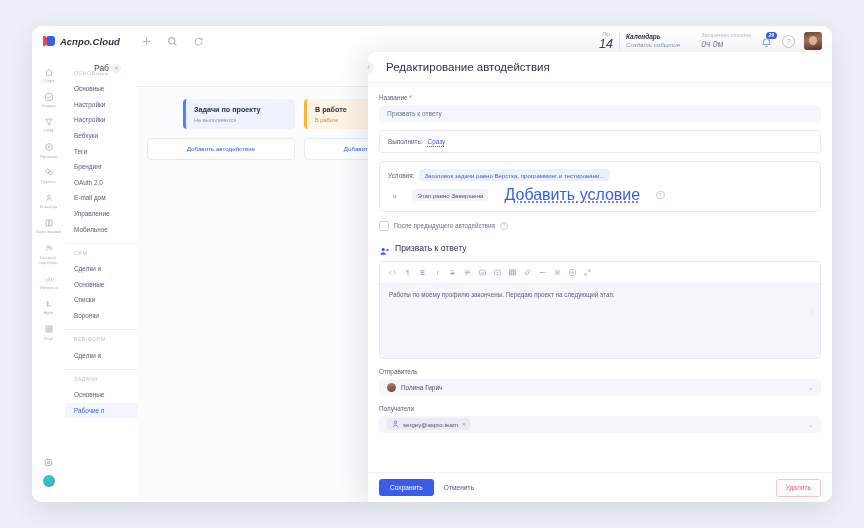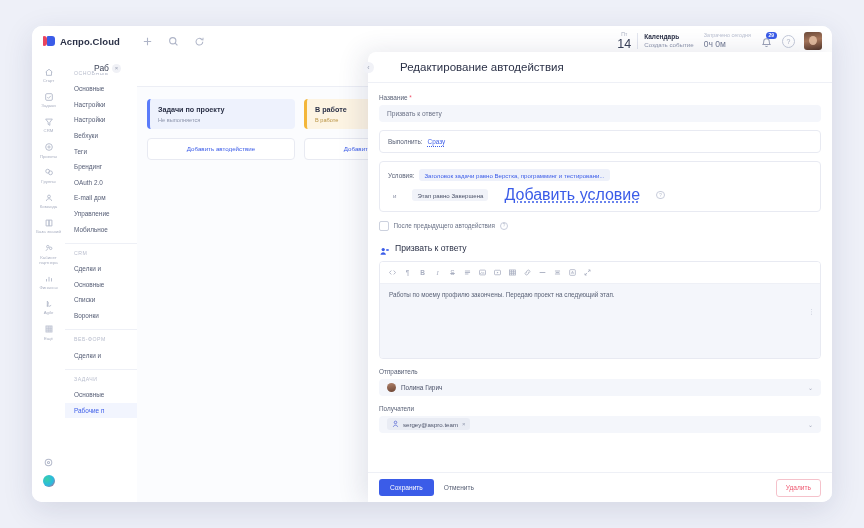--- a/index.html
+++ b/index.html
@@ -10,40 +10,40 @@
     -webkit-font-smoothing:antialiased;
   }
   .app{
     position:absolute;left:32px;top:26px;width:800px;height:476px;
     background:#ffffff;border-radius:10px;overflow:hidden;
     box-shadow:0 8px 30px rgba(40,50,90,.13);
   }
 
   
   .topbar{position:absolute;left:0;top:0;width:800px;height:30px;background:#fff;
-          border-bottom:1px solid #eceef5;display:flex;align-items:center;}
+          border-bottom:1px solid #eceef5;display:flex;align-items:center;font-style:italic;}
   .logo-wrap{display:flex;align-items:center;gap:5px;padding-left:11px;}
   .logo-mark{width:12px;height:10px;position:relative;}
   .logo-mark i{position:absolute;top:0;height:10px;border-radius:1px 3px 3px 1px;}
   .logo-mark i.a{left:0;width:4px;background:#e8445f;}
   .logo-mark i.b{left:4px;width:8px;background:#3b5ce8;}
   .logo-text{font-size:9.5px;color:#2b3147;font-weight:700;letter-spacing:.1px;}
   .top-icons{display:flex;align-items:center;gap:14px;margin-left:21px;}
   .ti{width:12px;height:12px;color:#aeb4c7;display:flex;align-items:center;justify-content:center;}
   .ti svg{display:block;}
   .top-right{margin-left:auto;display:flex;align-items:center;gap:9px;padding-right:10px;}
   .cal-box{display:flex;align-items:center;gap:6px;margin-left:16px;}
   .cal-day{display:flex;flex-direction:column;align-items:center;line-height:1;}
   .cal-dow{font-size:5px;color:#a7adc0;margin-bottom:1px;}
   .cal-num{font-size:12.5px;color:#3a4158;font-weight:400;}
   .cal-div{width:1px;height:16px;background:#e3e6ef;}
   .cal-txt{display:flex;flex-direction:column;line-height:1.25;}
   .cal-t1{font-size:6.5px;color:#2b3147;font-weight:700;}
   .cal-t2{font-size:6.2px;color:#8d95ac;}
-  .spent{display:flex;flex-direction:column;line-height:1.25;margin-left:1px;}
+  .spent{display:flex;flex-direction:column;line-height:1.25;margin-left:12px;}
   .sp1{font-size:5.4px;color:#b9bfd0;}
   .sp2{font-size:8.5px;color:#6d7governs;color:#717a93;}
   .bell{position:relative;width:13px;height:13px;color:#9aa1b6;}
   .badge{position:absolute;left:6px;top:-3px;background:#3b5ce8;color:#fff;font-size:5px;
          border-radius:6px;padding:1px 2.5px;line-height:1;font-weight:700;}
   .help{width:11px;height:11px;border:1px solid #c3c9d8;border-radius:50%;color:#aab0c2;
         font-size:7px;display:flex;align-items:center;justify-content:center;}
   .avatar{width:18px;height:18px;border-radius:3px;overflow:hidden;
           background:linear-gradient(170deg,#6b4a3a 0%,#a6755a 45%,#4e3328 100%);position:relative;}
   .avatar:after{content:"";position:absolute;left:5px;top:4px;width:8px;height:9px;border-radius:50%;
@@ -94,21 +94,21 @@
   .card-edit{text-align:right;font-size:6.2px;color:#9aa1b5;margin-top:9px;}
   .addbtn2{margin-top:8px;background:#fff;border:1px solid #e8eaf2;border-radius:4px;
            text-align:center;font-size:6.2px;color:#3b5ce8;padding:6.5px 0;}
 
   
   .modal{position:absolute;left:336px;top:26px;width:464px;height:450px;background:#fff;
          border-radius:8px 0 0 0;box-shadow:-6px 0 26px rgba(40,50,90,.12);display:flex;flex-direction:column;}
   .m-head{height:30px;display:flex;align-items:center;border-bottom:1px solid #eef0f6;flex:0 0 30px;}
   .m-back{width:11px;height:11px;border-radius:50%;background:#f1f2f7;color:#99a0b3;font-size:7px;
           display:flex;align-items:center;justify-content:center;margin-left:-5px;}
-  .m-title{font-size:11.5px;color:#2b3147;padding-left:26px;}
+  .m-title{font-size:11.5px;color:#2b3147;padding-left:12px;}
   .m-body{flex:1;overflow:hidden;padding:11px 11px 0;}
   .f-label{font-size:6.4px;color:#5a6277;margin-bottom:4px;}
   .req{color:#f0566e;}
   .f-input{background:#f4f6fb;border-radius:4px;height:17px;display:flex;align-items:center;
            padding:0 8px;font-size:6.6px;color:#6b7287;}
   .f-box{margin-top:8px;border:1px solid #e8eaf2;border-radius:4px;padding:7px 8px;}
   .f-line{display:flex;align-items:center;gap:5px;font-size:6.4px;color:#5a6277;}
   .lnk{color:#3b5ce8;text-decoration:underline;text-decoration-style:dotted;text-underline-offset:2px;}
   .tag{background:#eef1fa;color:#3b5ce8;border-radius:3px;padding:2.5px 5px;font-size:6.1px;
        white-space:nowrap;overflow:hidden;text-overflow:ellipsis;}
@@ -349,21 +349,21 @@
       <div class="tabchip">
         <span>Раб</span>
         <span class="xbtn">×</span>
       </div>
       <span class="board-x">×</span>
     </div>
 
     <div class="cols">
 
       <div class="col">
-        <div class="col-head" style="background:#eef2fd;border-left-color:#5b7cfa;">
+        <div class="col-head" style="background:#eef2fd;border-left-color:#5b7cfa;margin-left:36px;">
           <div class="col-name">Задачи по проекту</div>
           <div class="col-sub" style="color:#8d95ac;">Не выполняется</div>
         </div>
         <div class="addbtn">Добавить автодействие</div>
       </div>
 
       <div class="col">
         <div class="col-head" style="background:#fdf4e3;border-left-color:#f3b63a;">
           <div class="col-name">В работе</div>
           <div class="col-sub" style="color:#b99344;">В работе</div>

